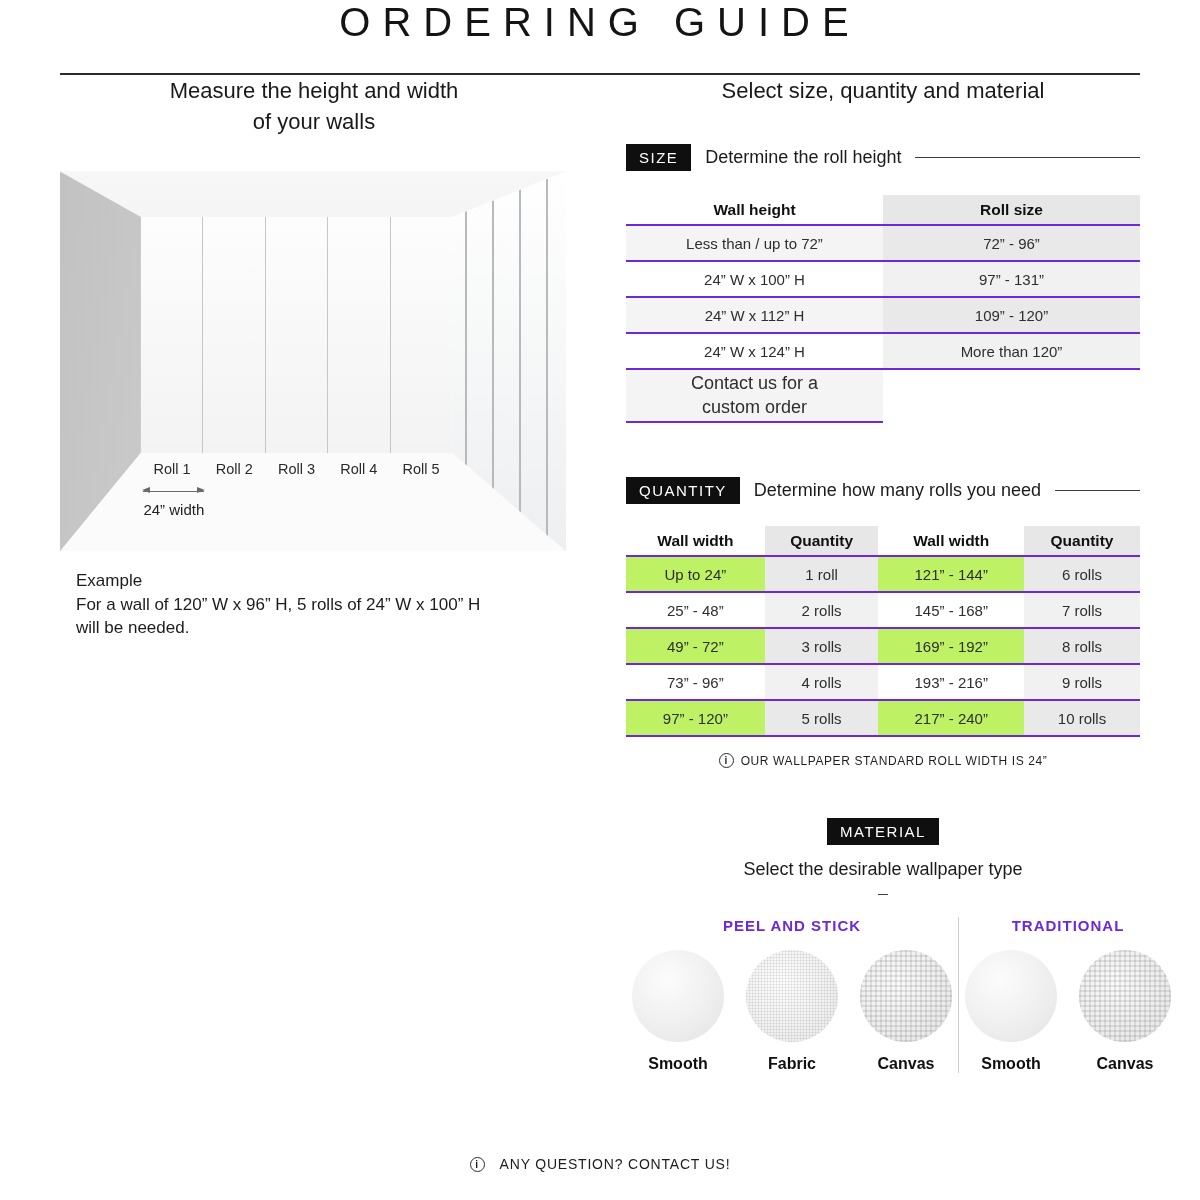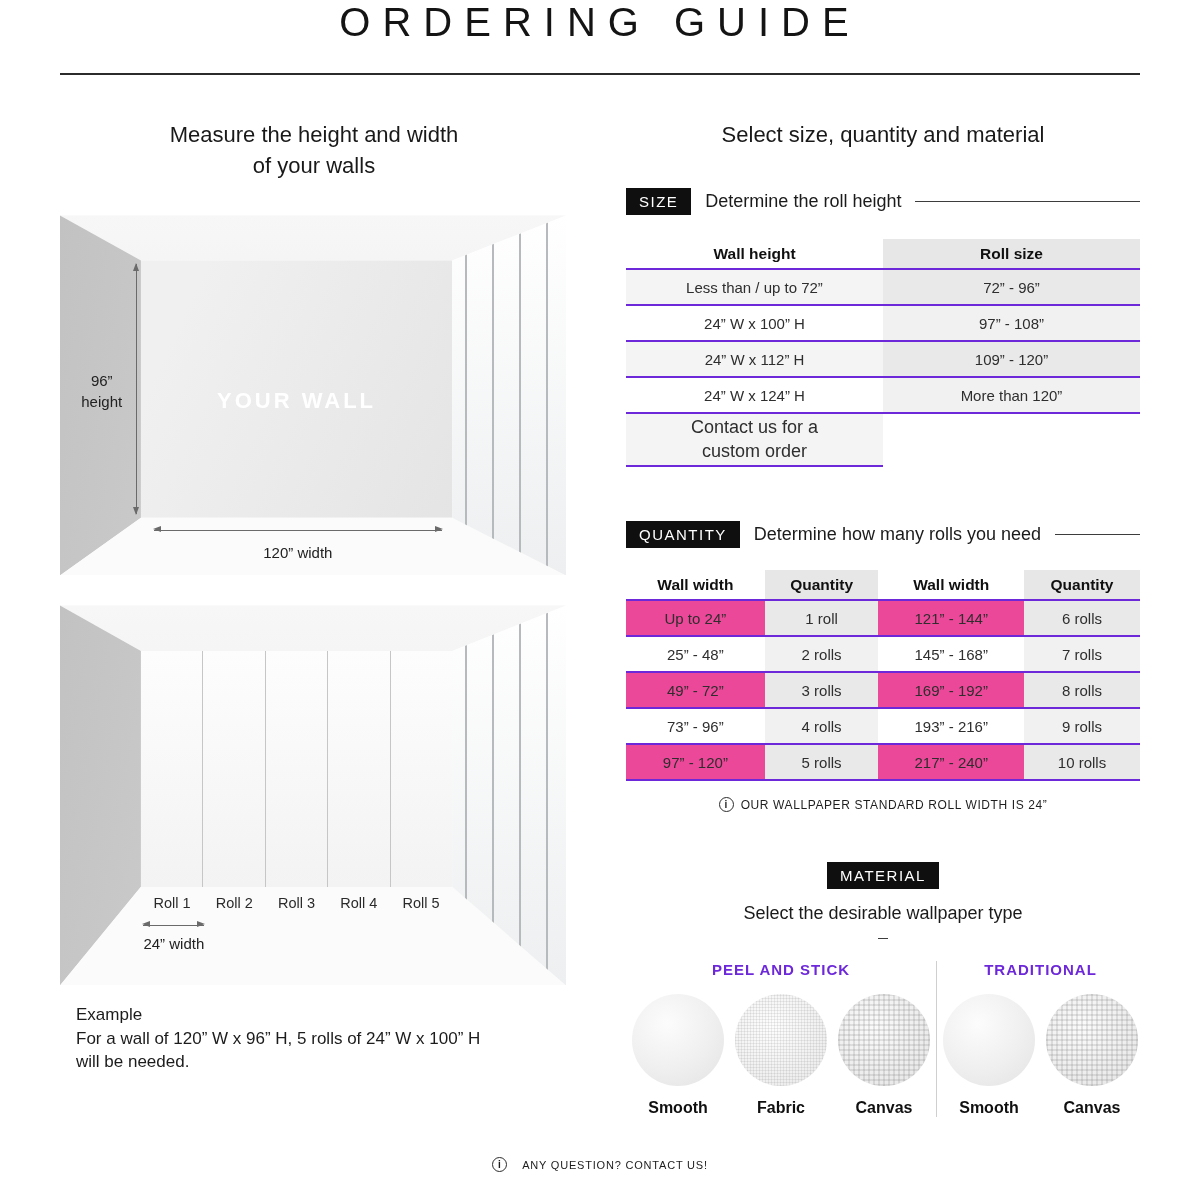--- a/index.html
+++ b/index.html
@@ -3,21 +3,21 @@
 <meta charset="utf-8">
 <style>
   * { margin:0; padding:0; box-sizing:border-box; }
   html,body { width:1200px; background:#ffffff; }
   body { font-family:"Liberation Sans", sans-serif; color:#1c1c1c; }
   .page { position:relative; width:1200px; height:1200px; background:#fff; overflow:hidden; }
 
   .title { text-align:center; font-size:40px; font-weight:500; letter-spacing:12px; color:#141414; }
   .title-rule { margin:28px 60px 0 60px; border:none; border-top:2px solid #2b2b2b; }
 
-  .cols { display:flex; gap:58px; padding:0 60px; margin-top:44px; }
+  .cols { display:flex; gap:58px; padding:0 60px; }
   .col-left { flex:0 0 508px; width:508px; }
   .col-right { flex:1; min-width:0; }
 
   .col-heading { font-size:22px; font-weight:500; line-height:1.42; text-align:center; color:#191919; }
   .col-left .col-heading { margin-bottom:34px; }
   .col-right .col-heading { margin-bottom:38px; }
 
   
   .room { position:relative; width:506px; overflow:hidden; background:#fdfdfd; }
   .room-1 { height:360px; margin-bottom:30px; }
@@ -82,87 +82,72 @@
   .cell.small { font-size:18px; line-height:1.3; }
   .cell.small span { max-width:150px; display:inline-block; }
 
   .size-table > :nth-child(2) { background:#e7e7e7; }
   .size-table > :nth-child(4n+3) { background:#f4f4f4; }
   .size-table > :nth-child(4n+4) { background:#e9e9e9; }
   .size-table > :nth-child(4n+5) { background:#ffffff; }
   .size-table > :nth-child(4n+6) { background:#f1f1f1; }
 
   .qty-table > :nth-child(2), .qty-table > :nth-child(4) { background:#e7e7e7; }
-  .qty-table > :nth-child(8n+5), .qty-table > :nth-child(8n+7) { background:#ec4899;text-align:center; }
+  .qty-table > :nth-child(8n+5), .qty-table > :nth-child(8n+7) { background:#bef264;text-align:center; }
   .qty-table > :nth-child(8n+6), .qty-table > :nth-child(8n+8) { background:#e9e9e9; }
   .qty-table > :nth-child(8n+9), .qty-table > :nth-child(8n+11) { background:#ffffff; }
   .qty-table > :nth-child(8n+10), .qty-table > :nth-child(8n+12) { background:#f1f1f1; }
 
   .roll-note { margin-top:16px; display:flex; justify-content:center; align-items:center; gap:7px;
     font-size:12px; letter-spacing:.6px; color:#1f1f1f; font-weight:500; }
   .info-icon { flex:0 0 auto; width:15px; height:15px; border:1px solid #2c2c2c; border-radius:50%;
     display:inline-flex; align-items:center; justify-content:center; font-size:10px; font-weight:600; }
   .info-icon::before { content:"i"; }
 
   .sec-quantity { margin-top:54px; }
   .sec-material { margin-top:50px;flex-direction:column; }
 
   .material-groups { margin-top:22px; display:flex; }
   .mat-group { padding:0 6px; }
   .mat-group.peel { flex:1.5; }
   .mat-group.trad { flex:1; border-left:1px solid #cfcfcf; }
   .mat-title { text-align:center; font-weight:700; font-size:15px; letter-spacing:1px; margin-bottom:16px; color:#6d28d9; }
-  .swatch-row { display:flex; justify-content:center; gap:11px; }
+  .swatch-row { display:flex; justify-content:center; gap:22px; }
   .swatch { display:flex; flex-direction:column; align-items:center; gap:13px; }
   .swatch-circle { width:92px; height:92px; border-radius:50%; }
   .tex-smooth { background:radial-gradient(circle at 38% 32%, #fcfcfc 0%, #efefef 55%, #e2e2e2 100%); }
   .tex-fabric { background:
       repeating-linear-gradient(0deg, rgba(120,120,120,.13) 0 1px, transparent 1px 3px),
       repeating-linear-gradient(90deg, rgba(120,120,120,.13) 0 1px, transparent 1px 3px),
       radial-gradient(circle at 40% 35%, #fdfdfd, #ececec 80%); }
   .tex-canvas { background:
       repeating-linear-gradient(0deg, rgba(110,110,110,.17) 0 2px, transparent 2px 5px),
       repeating-linear-gradient(90deg, rgba(110,110,110,.17) 0 2px, transparent 2px 5px),
       radial-gradient(circle at 40% 35%, #fbfbfb, #e8e8e8 80%); }
   .swatch-label { font-weight:700; font-size:16px; color:#101010; }
 
   .footer { position:absolute; left:0; right:0; bottom:28px; display:flex; justify-content:center;
-    align-items:center; gap:15px; font-size:11px; letter-spacing:.8px; color:#1d1d1d; font-weight:500; }
+    align-items:center; gap:15px; font-size:14px; letter-spacing:.8px; color:#1d1d1d; font-weight:500; }
 </style>
 </head>
 <body>
 
 <div class="page">
 
   <div class="title">ORDERING GUIDE</div>
   <hr class="title-rule">
 
   <div class="cols">
 
     <div class="col-left">
       <div class="col-heading">
         <span>Measure the height and width</span><br>
         <span>of your walls</span>
       </div>
 
-      <div class="room room-1">
-        <div class="layer ceiling"></div>
-        <div class="layer left-wall"></div>
-        <div class="layer back-wall"></div>
-        <div class="layer floor"></div>
-        <div class="layer window-wall"></div>
-        <div class="your-wall">YOUR WALL</div>
-        <div class="dim-v"></div>
-        <div class="height-label">
-          <div>96”</div>
-          <div>height</div>
-        </div>
-        <div class="dim-h"></div>
-        <div class="width-label">120” width</div>
-      </div>
 
       <div class="room room-2">
         <div class="layer ceiling"></div>
         <div class="layer left-wall"></div>
         <div class="layer back-wall"></div>
         <div class="layer floor"></div>
         <div class="layer window-wall"></div>
         <div class="panels">
           <div class="panel"></div>
           <div class="panel"></div>
@@ -195,21 +180,21 @@
         <div class="badge">SIZE</div>
         <div class="section-sub">Determine the roll height</div>
         <div class="head-rule"></div>
       </div>
       <div class="size-table">
         <div class="cell header">Wall height</div>
         <div class="cell header">Roll size</div>
         <div class="cell">Less than / up to 72”</div>
         <div class="cell">72” - 96”</div>
         <div class="cell">24” W x 100” H</div>
-        <div class="cell">97” - 108”</div>
+        <div class="cell">97” - 131”</div>
         <div class="cell">24” W x 112” H</div>
         <div class="cell">109” - 120”</div>
         <div class="cell">24” W x 124” H</div>
         <div class="cell">More than 120”</div>
         <div class="cell small">
             <span>Contact us for a custom order</span>
           </div>
       </div>
 
       <div class="section-head sec-quantity">

